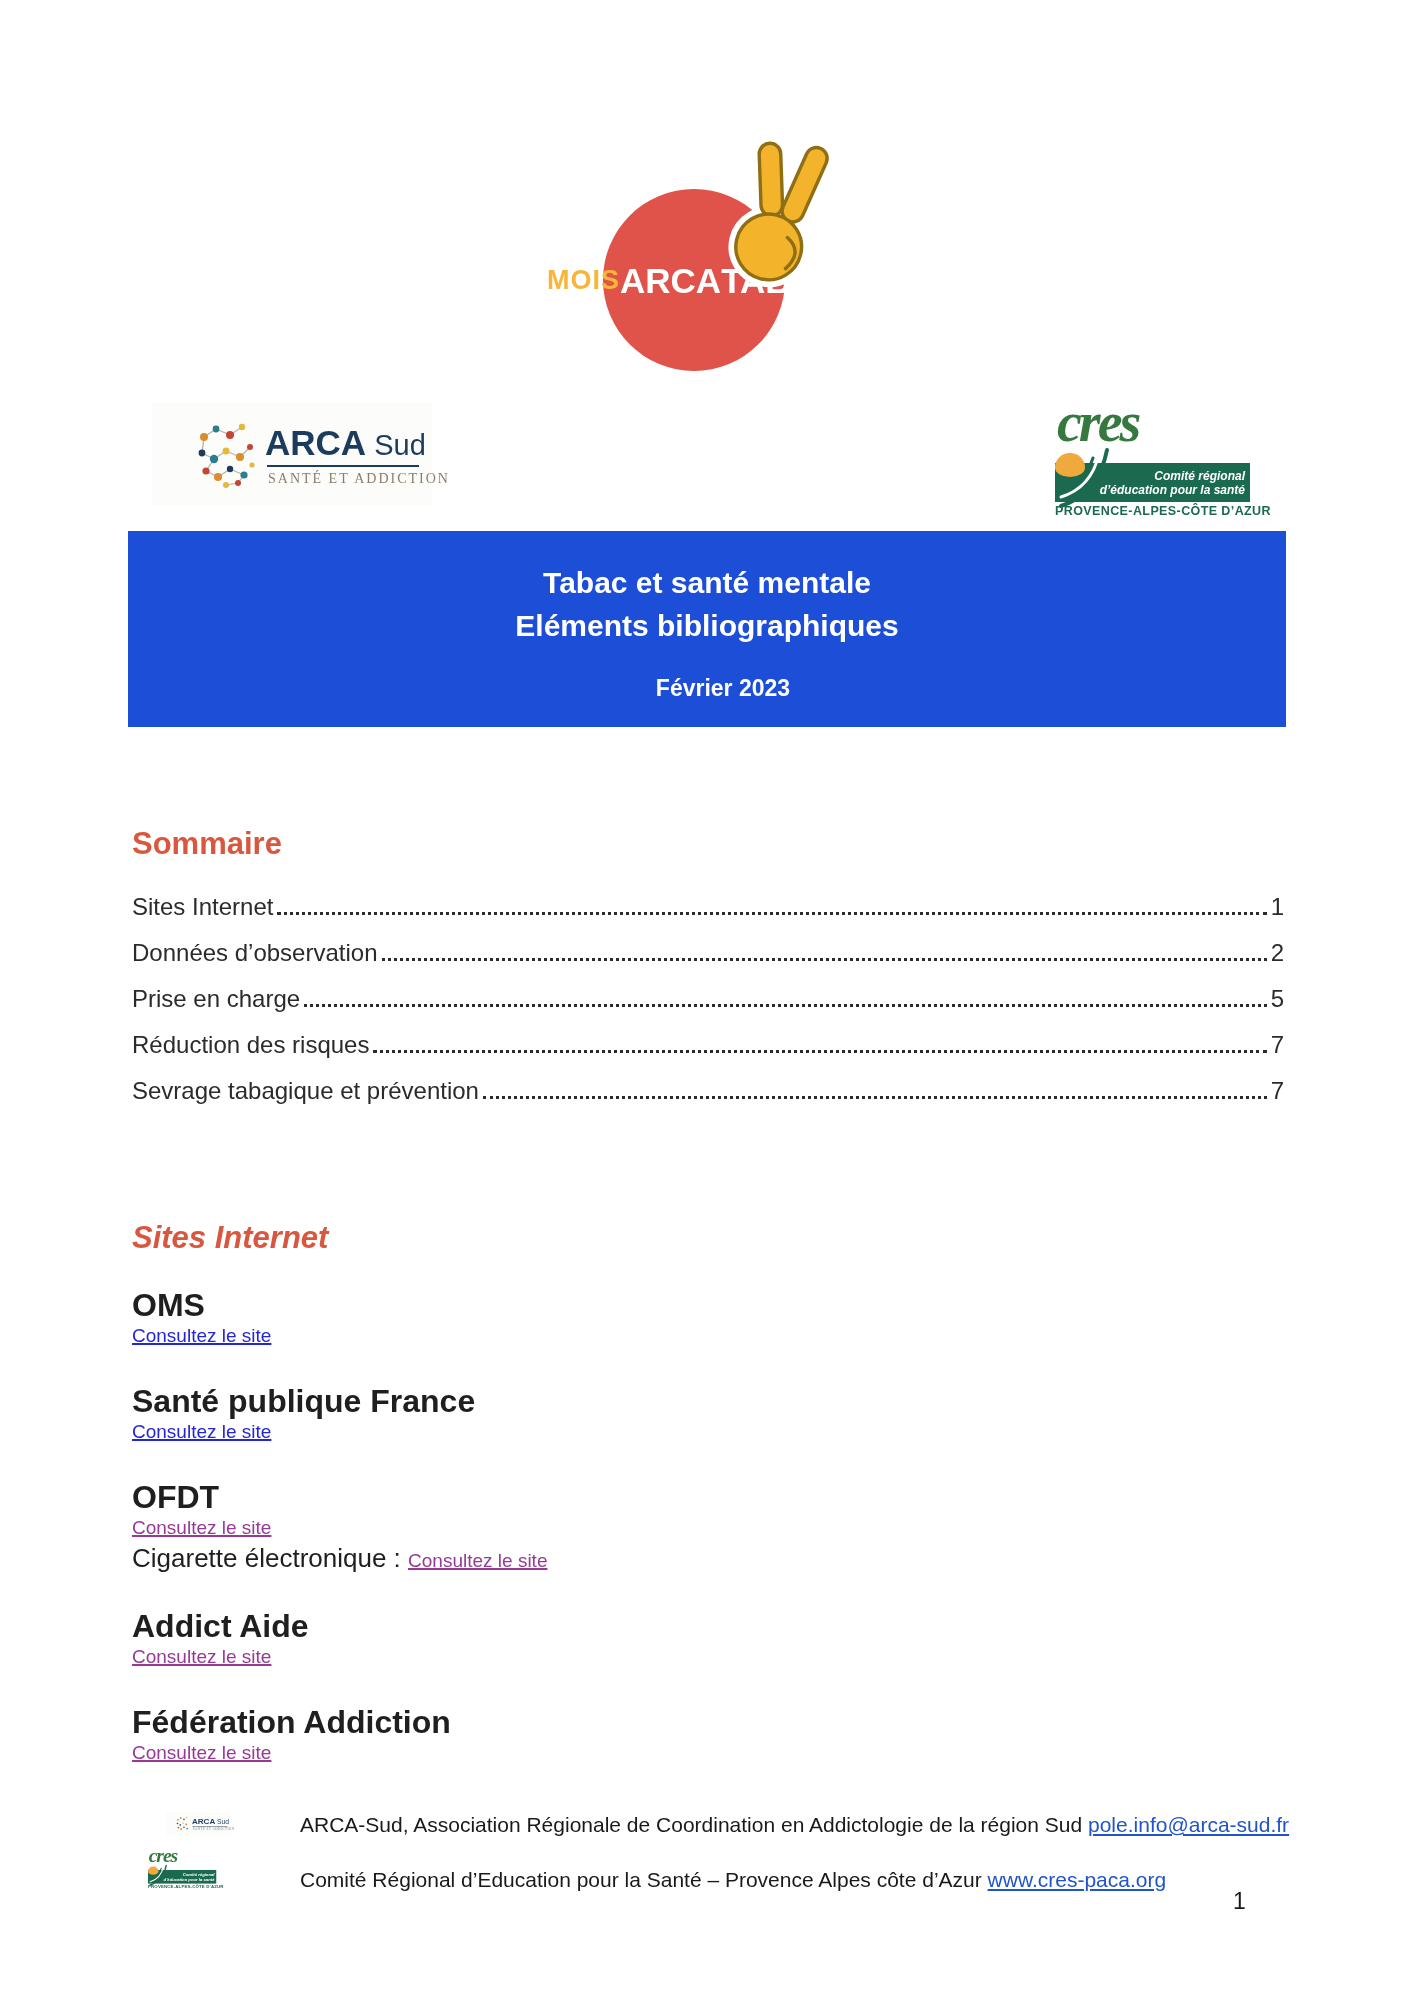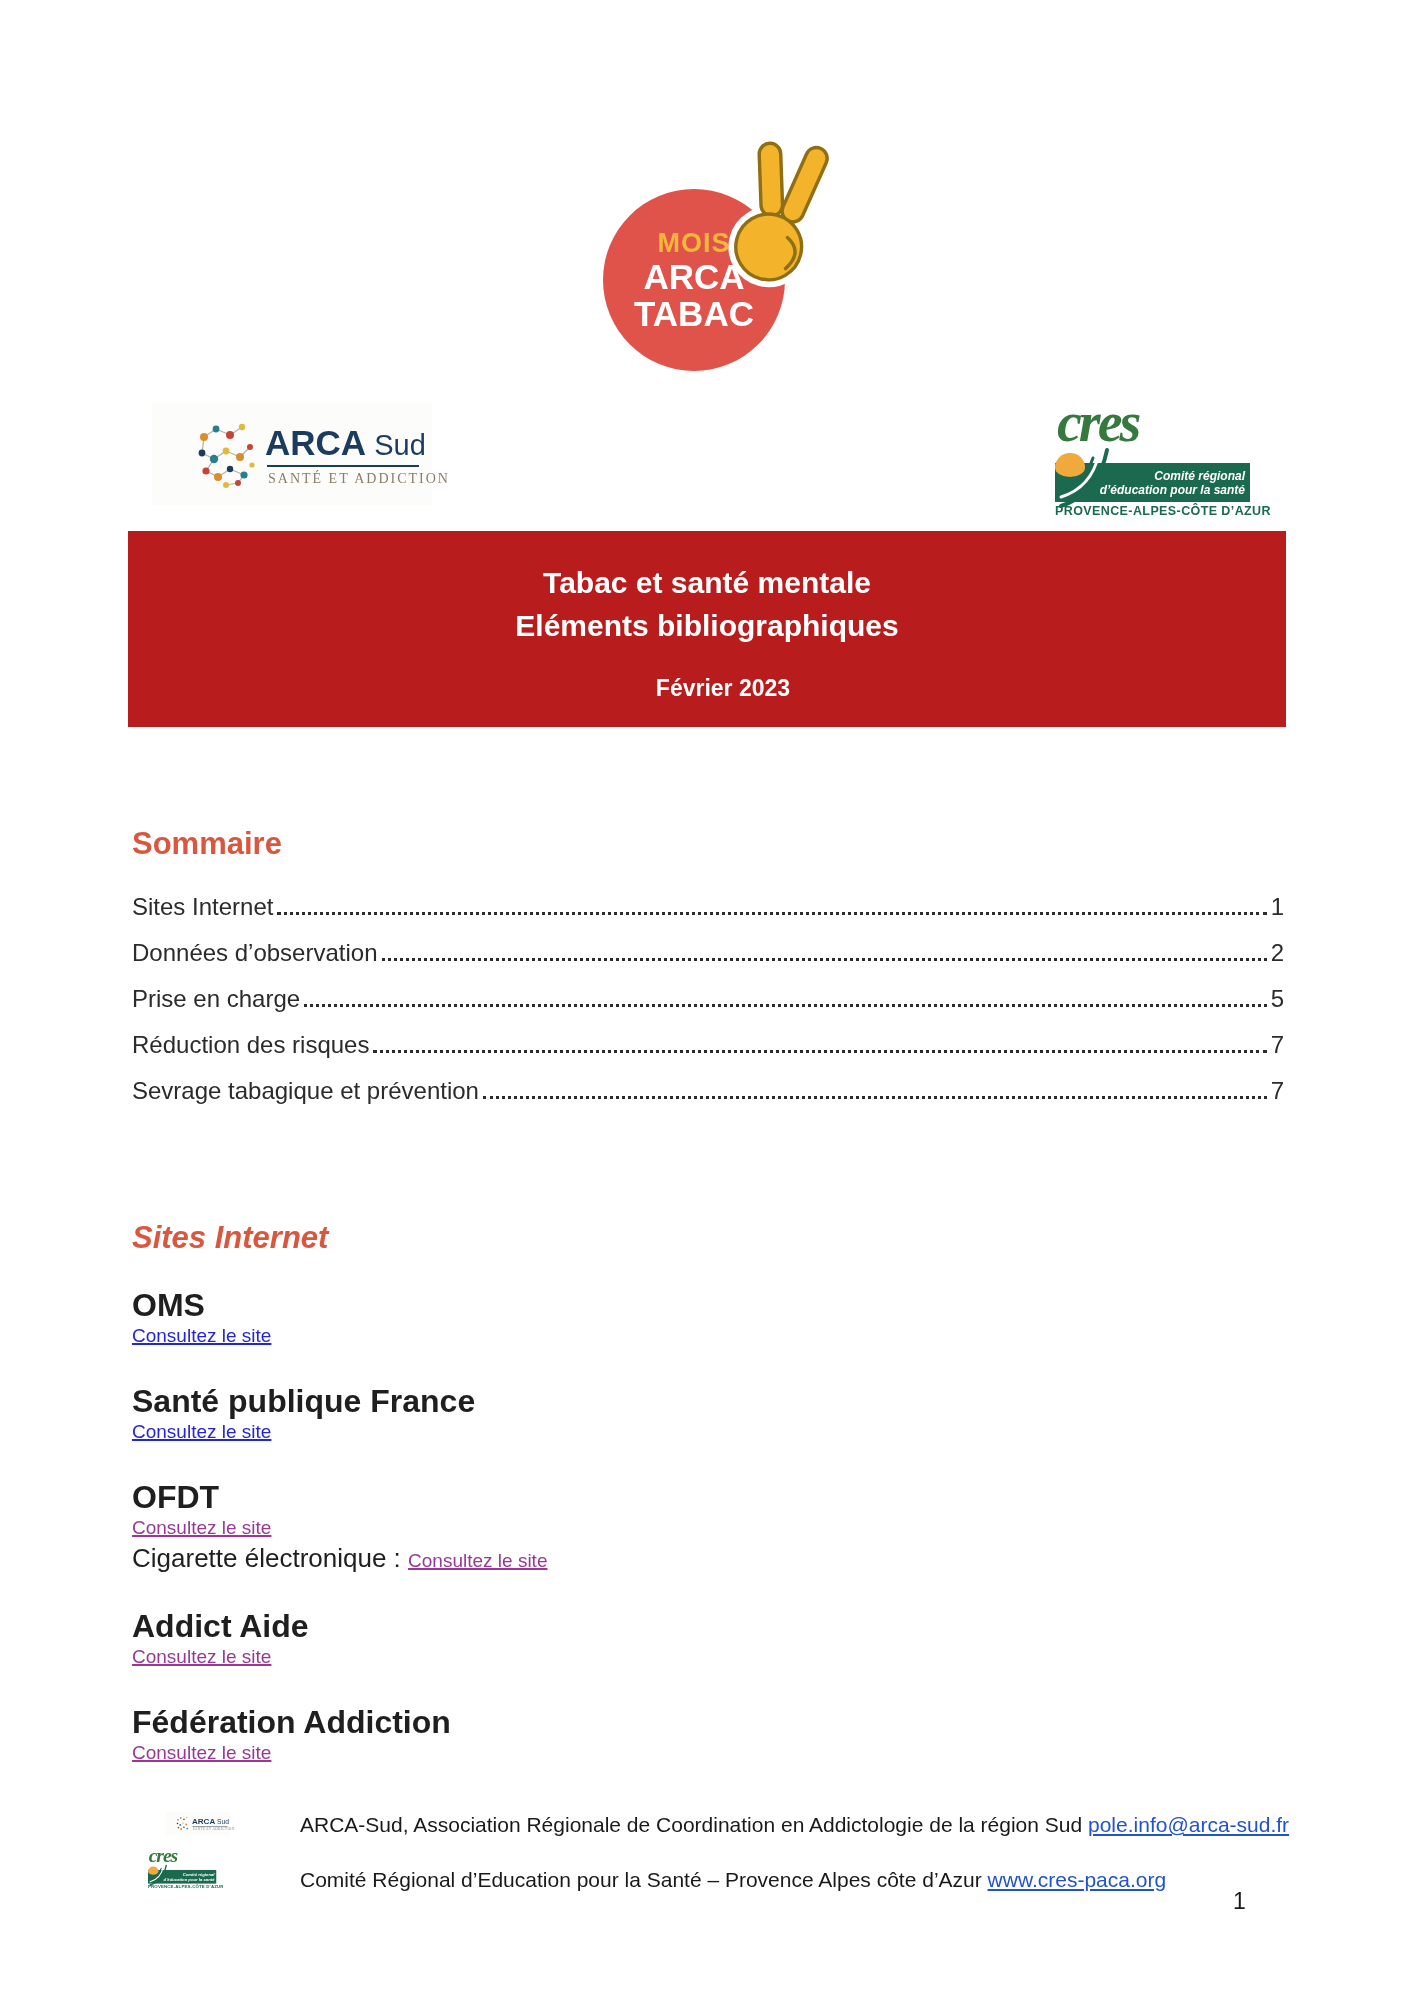--- a/index.html
+++ b/index.html
@@ -9,21 +9,21 @@
     background:#ffffff;
     font-family:"Liberation Sans",sans-serif;
     overflow:hidden;
   }
 
   
   .mois-logo{position:absolute;left:545px;top:140px;width:320px;height:255px;}
   .mois-circle{
     position:absolute;left:58px;top:49px;width:182px;height:182px;
     background:#E0534A;border-radius:50%;
-    display:flex;flex-direction:column;align-items:center;justify-content:center;
+    display:flex;flex-direction:row;align-items:center;justify-content:center;
     text-align:center;
   }
   .mois-l1{color:#F5B63A;font-size:27px;font-weight:800;letter-spacing:1px;line-height:29px;}
   .mois-l2,.mois-l3{color:#ffffff;font-size:35px;font-weight:800;letter-spacing:0px;line-height:37px;}
   .mois-hand{position:absolute;left:168px;top:-2px;width:135px;height:170px;}
 
   
   .arca-logo{position:relative;width:280px;height:102px;background:#fcfcfa;}
   .arca-logo-wrap{position:absolute;left:152px;top:403px;}
   .arca-dots{position:absolute;left:40px;top:16px;width:72px;height:74px;}
@@ -59,21 +59,21 @@
     color:#fff;font-style:italic;font-weight:700;font-size:12px;line-height:14px;white-space:nowrap;
   }
   .cres-region{
     position:absolute;left:0px;top:98px;width:195px;
     font-size:12.5px;font-weight:800;color:#1B6A50;letter-spacing:0.4px;white-space:nowrap;
   }
 
   
   .title-banner{
     position:absolute;left:128px;top:531px;width:1158px;height:196px;
-    background:#b91c1c;color:#ffffff;text-align:center;box-sizing:border-box;
+    background:#1d4ed8;color:#ffffff;text-align:center;box-sizing:border-box;
     padding-top:30px;
   }
   .banner-line{font-size:30px;font-weight:800;line-height:43px;}
   .banner-date{font-size:23px;font-weight:800;margin-top:28px;padding-left:32px;}
 
   
   .sommaire-heading{
     position:absolute;left:132px;top:826px;
     font-size:31px;font-weight:800;color:#D8573E;
   }

